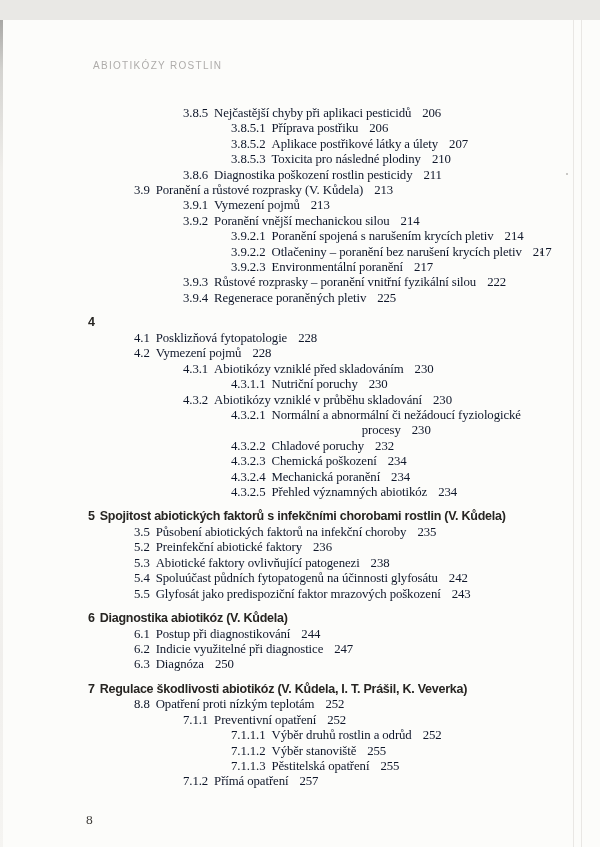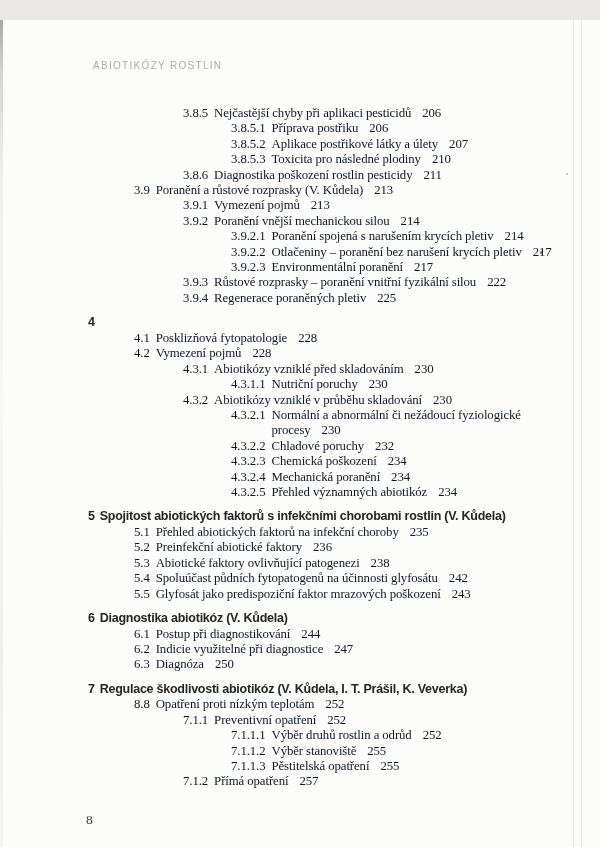--- a/index.html
+++ b/index.html
@@ -51,21 +51,21 @@
   .entry {
     display: flex;
     align-items: baseline;
     font-size: 12.8px;
     line-height: 15.4px;
     letter-spacing: -0.1px;
     white-space: nowrap;
     color: #0f172a;
   }
   .entry .num { margin-right: 6px; white-space: pre; }
-  .entry .body { display: inline-block; vertical-align: top; white-space: nowrap; }
+  .entry .body { display: inline-block; vertical-align: top; white-space: nowrap; text-align: center; }
   .entry .line { display: block; }
   .entry .pg { margin-left: 11px; }
 
   .level-1 { padding-left: 88px; }
   .level-2 { padding-left: 134px; }
   .level-3 { padding-left: 183px; }
   .level-4 { padding-left: 231px; }
 
   .chapter {
     font-family: "Liberation Sans", sans-serif;
@@ -238,23 +238,23 @@
           <span class="line"><span class="t">Přehled významných abiotikóz</span><span class="pg">234</span></span>
         </span>
       </div>
       <div class="entry level-1 chapter">
         <span class="num">5</span>
         <span class="body">
           <span class="line"><span class="t">Spojitost abiotických faktorů s infekčními chorobami rostlin (V. Kůdela)</span></span>
         </span>
       </div>
       <div class="entry level-2">
-        <span class="num">5.1</span>
-        <span class="body">
-          <span class="line"><span class="t">Přehled abiotických faktorů na infekční choroby</span><span class="pg">235</span></span>
+        <span class="num">3.5</span>
+        <span class="body">
+          <span class="line"><span class="t">Působení abiotických faktorů na infekční choroby</span><span class="pg">235</span></span>
         </span>
       </div>
       <div class="entry level-2">
         <span class="num">5.2</span>
         <span class="body">
           <span class="line"><span class="t">Preinfekční abiotické faktory</span><span class="pg">236</span></span>
         </span>
       </div>
       <div class="entry level-2">
         <span class="num">5.3</span>

